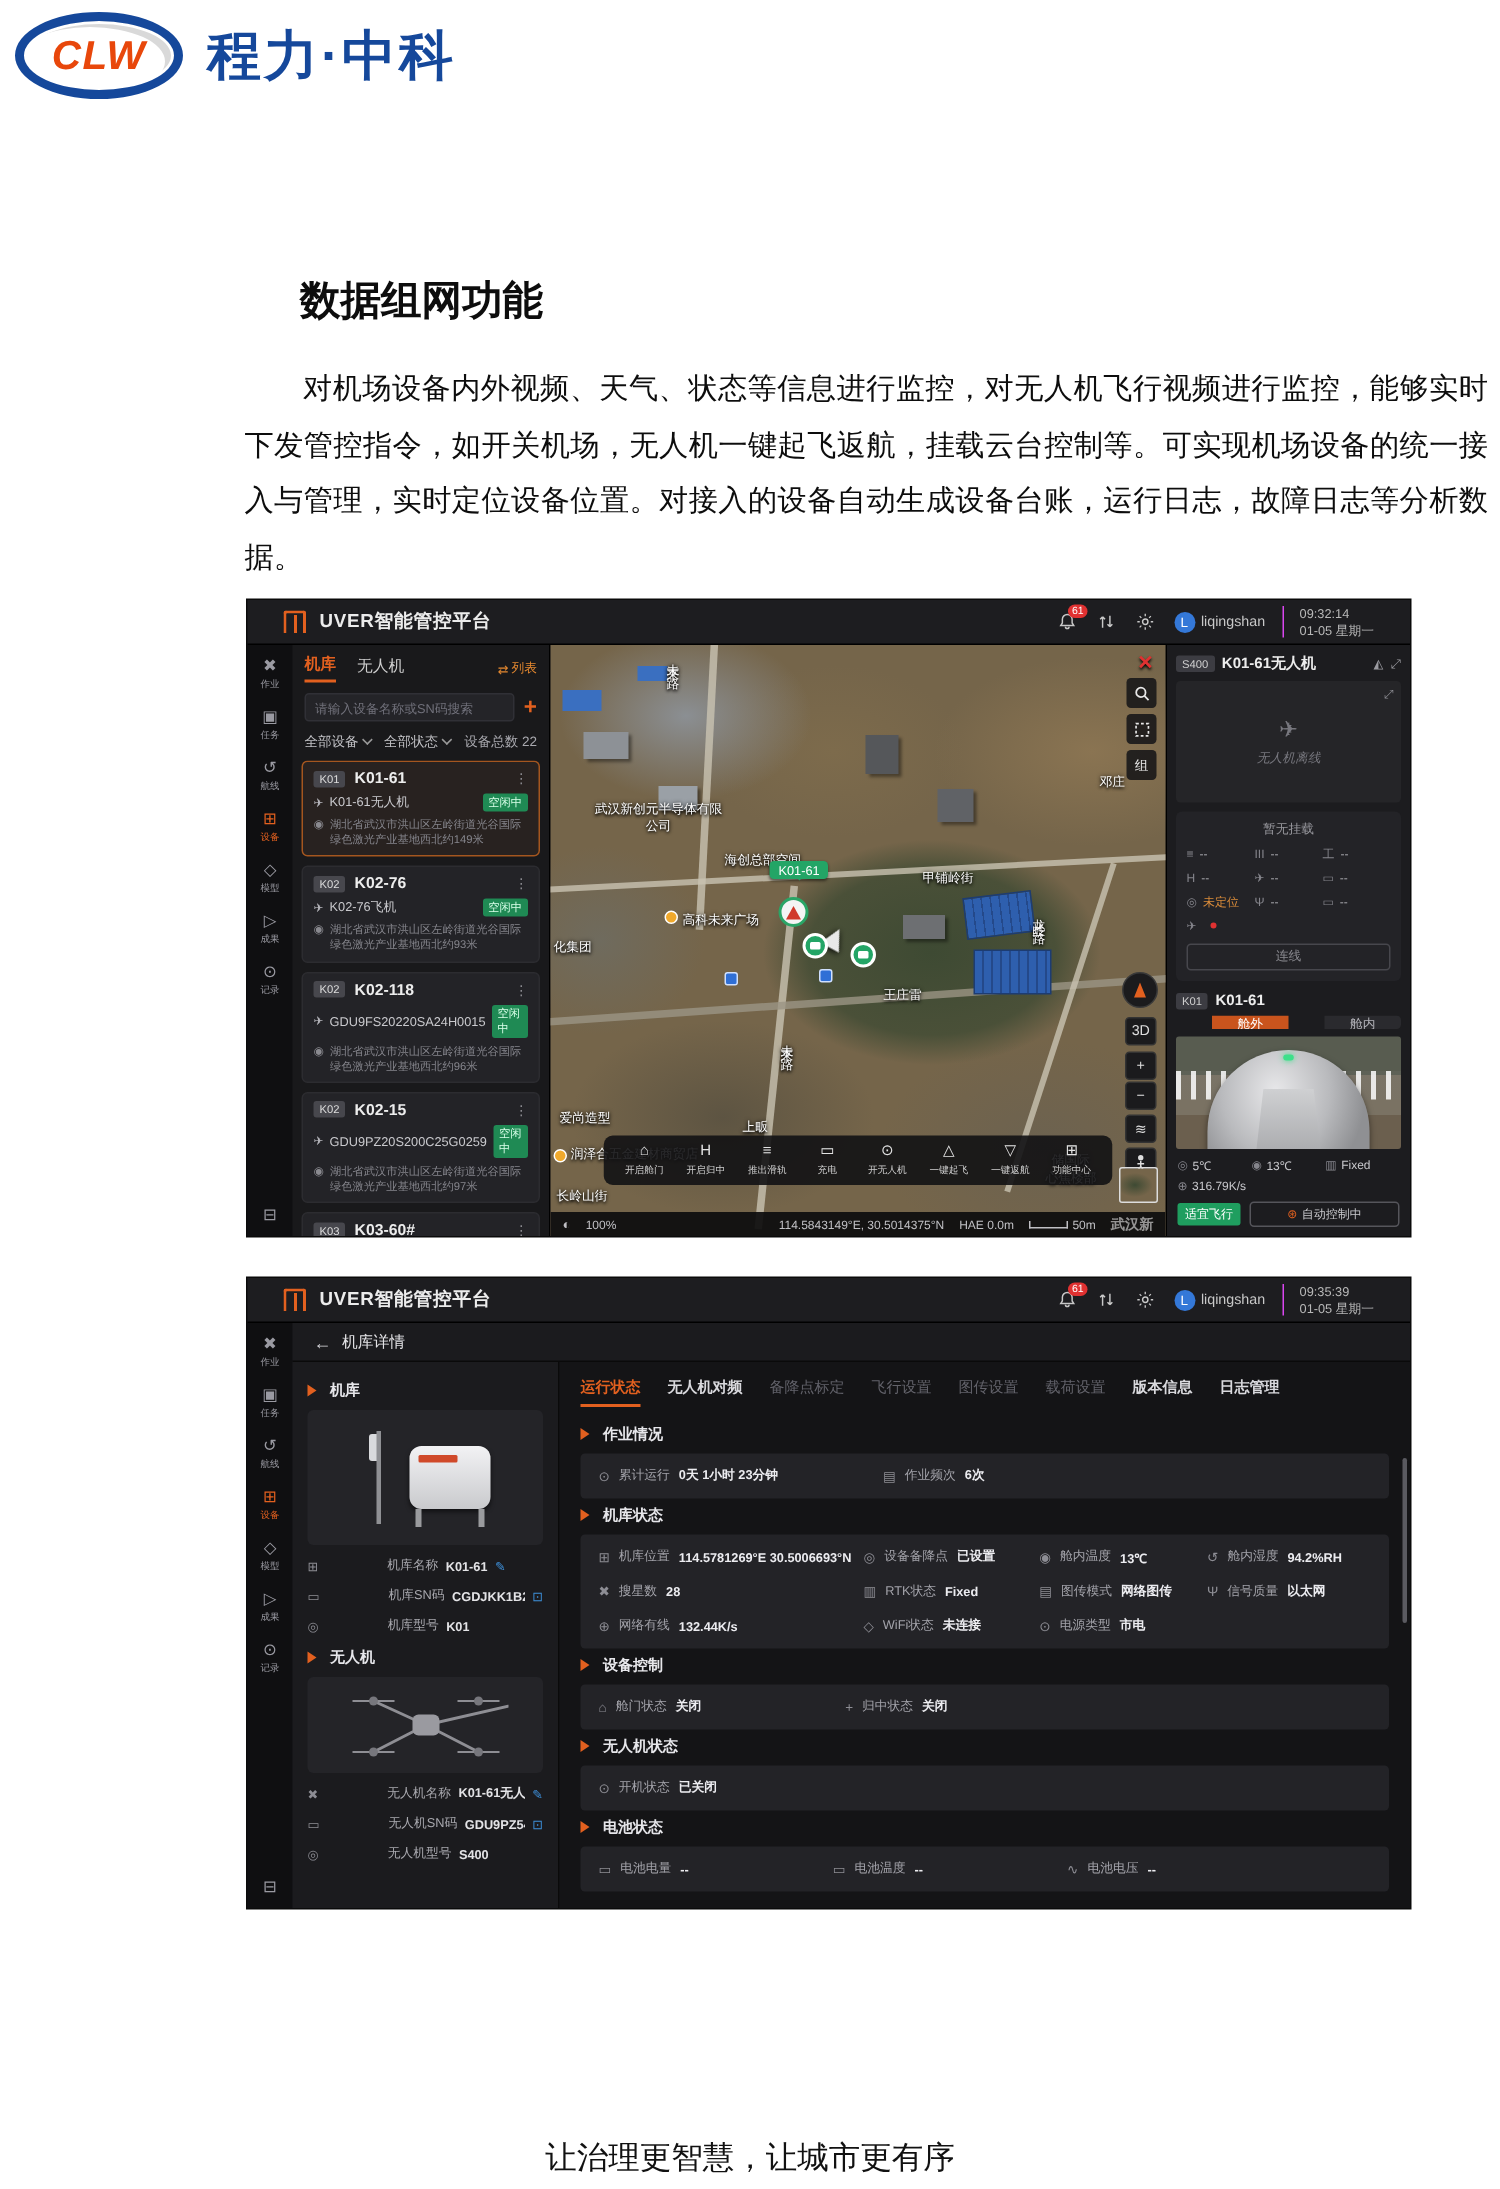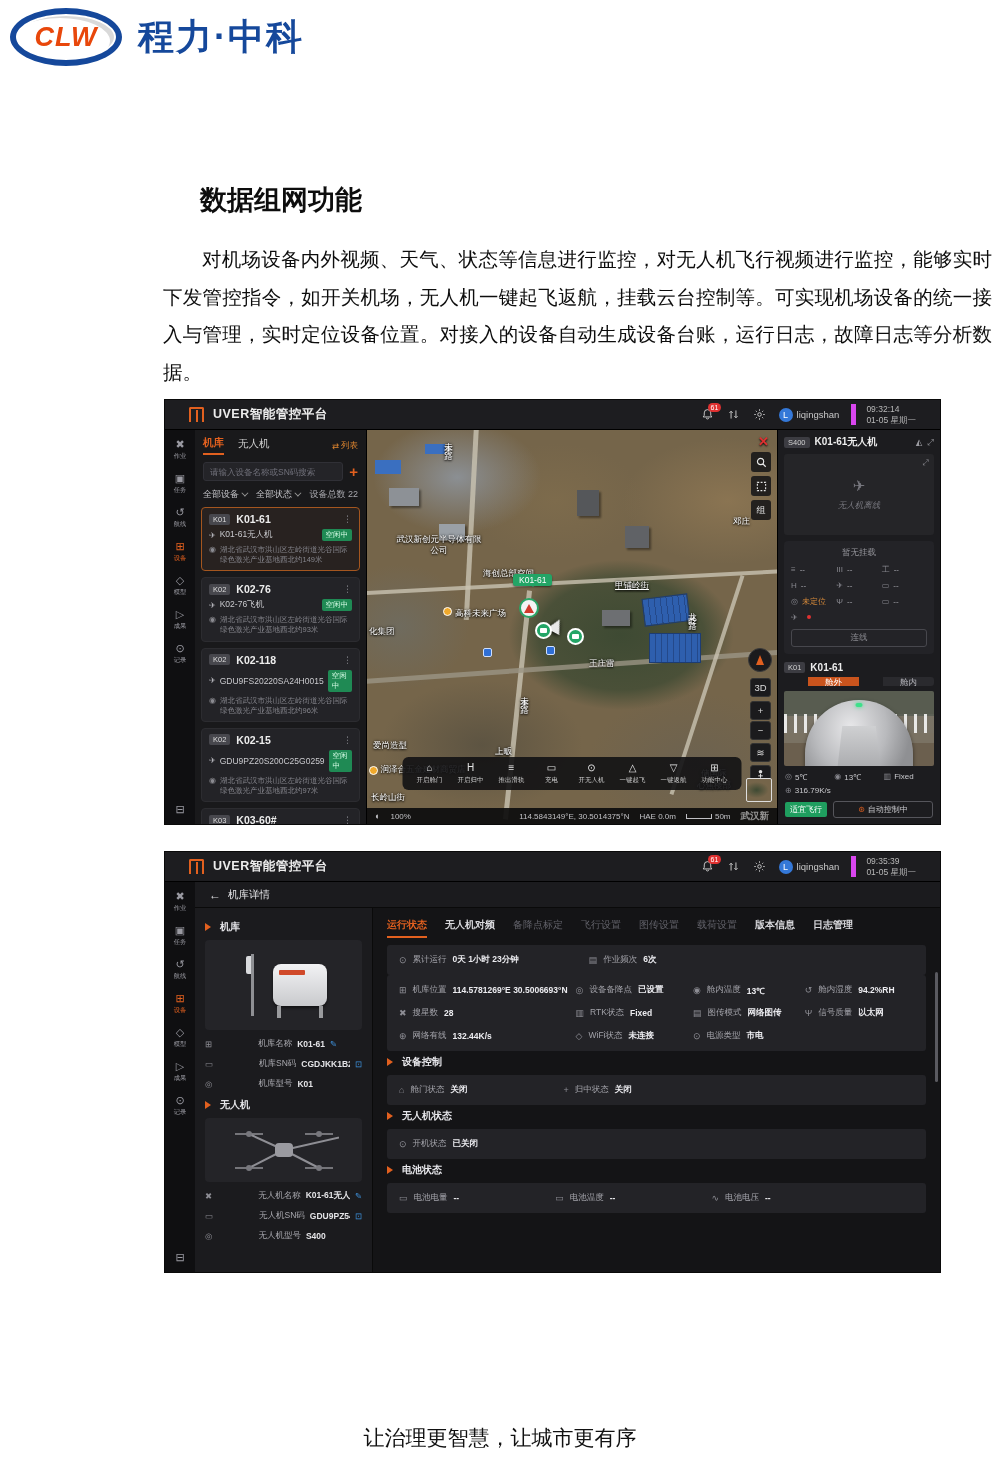--- a/index.html
+++ b/index.html
@@ -21,21 +21,21 @@
   .appbar { height:30px; background:#1d1d20; border-bottom:1px solid #000; display:flex; align-items:center; padding:0 24px; flex:none; }
   .applogo { width:15px; height:15px; border:2px solid #e2601f; border-bottom:none; border-radius:2px 2px 0 0; position:relative; flex:none; }
   .applogo::after { content:""; position:absolute; left:4.5px; top:1px; width:2px; height:12px; background:#e2601f; }
   .apptitle { color:#ececec; font-size:12.5px; font-weight:bold; margin-left:9px; letter-spacing:.5px; }
   .appbar .sp { flex:1; }
   .abicon { width:13px; height:13px; margin-left:13px; position:relative; flex:none; }
   .abicon svg { width:100%; height:100%; display:block; }
   .bell-badge { position:absolute; top:-5px; left:7px; background:#e03131; color:#fff; font-size:7px; line-height:9px; padding:0 3px; border-radius:5px; }
   .avatar { width:14px; height:14px; border-radius:50%; background:#3478d8; color:#fff; font-size:9px; display:flex; align-items:center; justify-content:center; margin-left:13px; }
   .uname { color:#c8c8c8; font-size:9.5px; margin-left:4px; }
-  .timebox { border-left:5px solid #d946ef; margin-left:12px; padding-left:10px; color:#b8b8b8; font-size:8.5px; line-height:1.25; text-align:left; }
+  .timebox { border-left:1px solid #d946ef; margin-left:12px; padding-left:10px; color:#b8b8b8; font-size:8.5px; line-height:1.25; text-align:left; }
   .appbody { flex:1; display:flex; min-height:0; }
 
   
   .rail { width:30px; background:#0f0f11; display:flex; flex-direction:column; align-items:center; padding-top:8px; flex:none; }
   .ritem { display:flex; flex-direction:column; align-items:center; margin-bottom:11px; color:#9a9aa2; cursor:pointer; }
   .ritem .ric { font-size:11px; line-height:12px; }
   .ritem .rlb { font-size:7px; margin-top:1px; transform:scale(.9); }
   .rail-items .ritem:nth-of-type(4) { color:#e2601f; }
   .rail-bottom { margin-top:auto; margin-bottom:8px; color:#9a9aa2; font-size:11px; }
 
@@ -92,21 +92,21 @@
   .roof { position:absolute; background:#3a6fc0; }
   .rf1 { left:8px; top:30px; width:26px; height:14px; }
   .rf2 { left:58px; top:14px; width:20px; height:10px; }
   .solar { position:absolute; background:repeating-linear-gradient(90deg,#2e5fae 0 5px,#24498a 5px 6px); border:1px solid #1d3c72; }
   .s1 { left:276px; top:166px; width:46px; height:28px; transform:rotate(-7deg); }
   .s2 { left:282px; top:203px; width:52px; height:30px; }
   .m-label { position:absolute; color:#fff; font-size:8.5px; text-shadow:0 1px 2px #000,0 0 3px #000; white-space:nowrap; pointer-events:none; }
   .m-label.v { writing-mode:vertical-rl; letter-spacing:3px; }
   .m-label.wrap { white-space:normal; width:92px; text-align:center; line-height:1.3; }
   .ml0{left:76px;top:6px;} .ml1{left:26px;top:104px;} .ml2{left:116px;top:138px;}
-  .ml3{left:248px;top:150px;text-decoration:underline;} .ml4{left:366px;top:86px;} .ml5{left:88px;top:178px;}
+  .ml3{left:248px;top:150px;} .ml4{left:366px;top:86px;} .ml5{left:88px;top:178px;}
   .ml6{left:2px;top:196px;} .ml7{left:222px;top:228px;} .ml8{left:320px;top:176px;}
   .ml9{left:152px;top:260px;} .ml10{left:128px;top:316px;} .ml11{left:6px;top:310px;}
   .ml12{left:10px;top:334px;width:70px;} .ml13{left:4px;top:362px;} .ml14{left:334px;top:338px;}
   .ml15{left:330px;top:350px;}
   .poi-dot { position:absolute; width:9px; height:9px; border-radius:50%; background:#f0a92c; border:1.5px solid #fff; }
   .pd1 { left:76px; top:177px; } .pd2 { left:2px; top:336px; }
   .marker-pill { position:absolute; left:146px; top:144px; background:#23a566; color:#fff; font-size:8.5px; padding:1px 6px; border-radius:3px; box-shadow:0 1px 2px rgba(0,0,0,.5); }
   .marker-pill::after { content:""; position:absolute; left:50%; bottom:-4px; margin-left:-3px; border:3px solid transparent; border-top-color:#23a566; }
   .drone-marker { position:absolute; left:152px; top:168px; width:20px; height:20px; border-radius:50%; background:#f4f4f4; border:2px solid #2aa566; display:flex; align-items:center; justify-content:center; }
   .drone-marker::after { content:""; width:0; height:0; border:5px solid transparent; border-bottom:9px solid #d0392b; transform:translateY(-2px); }
@@ -790,35 +790,43 @@
           <span class="dtab">运行状态</span>
               <span class="dtab">无人机对频</span>
               <span class="dtab">备降点标定</span>
               <span class="dtab">飞行设置</span>
               <span class="dtab">图传设置</span>
               <span class="dtab">载荷设置</span>
               <span class="dtab">版本信息</span>
               <span class="dtab">日志管理</span>
             </div>
 
+          <div class="sec-h">
+              <span class="tri"></span>
+              <span class="t">作业情况</span>
+            </div>
           <div class="dsec-card flexstats">
 
               <div class="stat">
                 <span class="ic">⊙</span>
                 <span class="sl">累计运行</span>
                 <span class="sv">0天 1小时 23分钟</span>
               </div>
 
               <div class="stat">
                 <span class="ic">▤</span>
                 <span class="sl">作业频次</span>
                 <span class="sv">6次</span>
               </div>
             </div>
 
+          <div class="sec-h">
+              <span class="tri"></span>
+              <span class="t">机库状态</span>
+            </div>
           <div class="dsec-card gridstats">
 
               <div class="stat">
                 <span class="ic">⊞</span>
                 <span class="sl">机库位置</span>
                 <span class="sv">114.5781269°E 30.5006693°N</span>
               </div>
 
               <div class="stat">
                 <span class="ic">◎</span>

